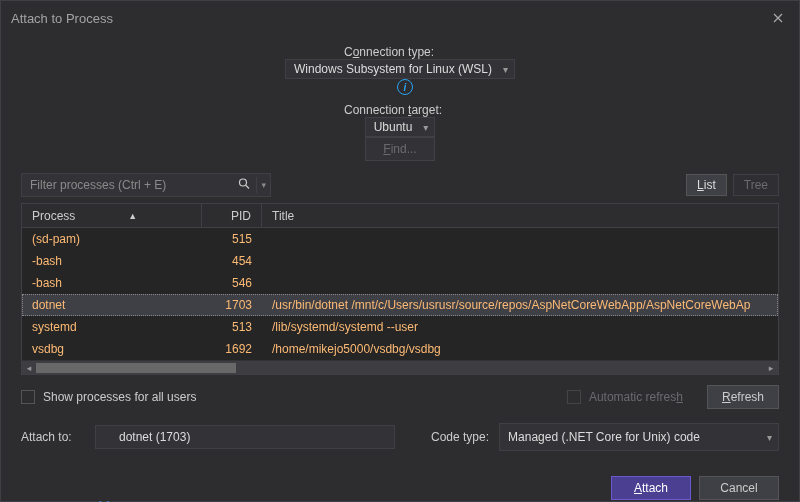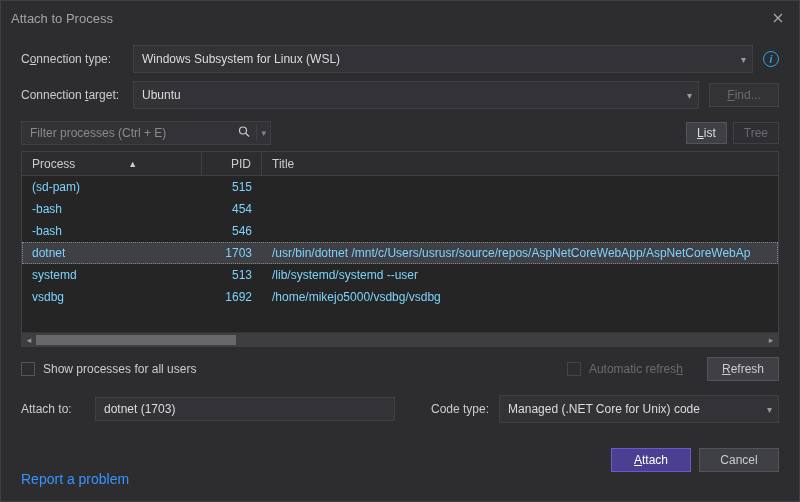--- a/index.html
+++ b/index.html
@@ -40,20 +40,21 @@
   .content {
     padding: 10px 20px 0 20px;
     display: flex;
     flex-direction: column;
     flex: 1;
   }
   .row {
     display: flex;
     align-items: center;
     margin-bottom: 8px;
+    flex-direction: column;
   }
   .label-col {
     width: 112px;
     color: #cccccc;
     font-size: 12px;
   }
   .underline { text-decoration: underline; }
   .select {
     flex: 1;
     background: #333337;
@@ -194,21 +195,21 @@
     height: 22px;
     white-space: nowrap;
     overflow: hidden;
   }
   .th { height: 24px; border-right: 1px solid #3f3f46; }
   .col-proc { width: 180px; flex-shrink: 0; gap: 47px; }
   .col-pid  { width: 60px; flex-shrink: 0; justify-content: flex-end; text-align: right; }
   .col-title{ flex: 1; min-width: 0; }
   .sort-arrow { margin-left: 6px; font-size: 9px; }
   .tbody { flex: 1; overflow: hidden; }
-  .tr { display: flex; color: #7dd3fc; font-size: 12px; height: 22px; align-items: center; justify-content: space-between; }
+  .tr { display: flex; color: #fdba74; font-size: 12px; height: 22px; align-items: center; justify-content: space-between; }
   .tr.selected { background: #3f3f46; outline: 1px dotted #888; outline-offset: -1px; }
   .scroll-h {
     height: 14px;
     background: #3e3e42;
     position: relative;
     border-top: 1px solid #333;
   }
   .scroll-h .thumb {
     position: absolute;
     left: 14px;
@@ -252,21 +253,21 @@
     display: flex;
     align-items: center;
     margin-top: 14px;
     gap: 10px;
   }
   .textbox {
     background: #333337;
     border: 1px solid #3f3f46;
     color: #dcdcdc;
     height: 24px;
-    padding: 0 8px;
+    padding: 0 23px;
     font-size: 12px;
     display: flex;
     align-items: center;
   }
 </style>
 </head>
 <body>
 
 <div class="dialog">
 

